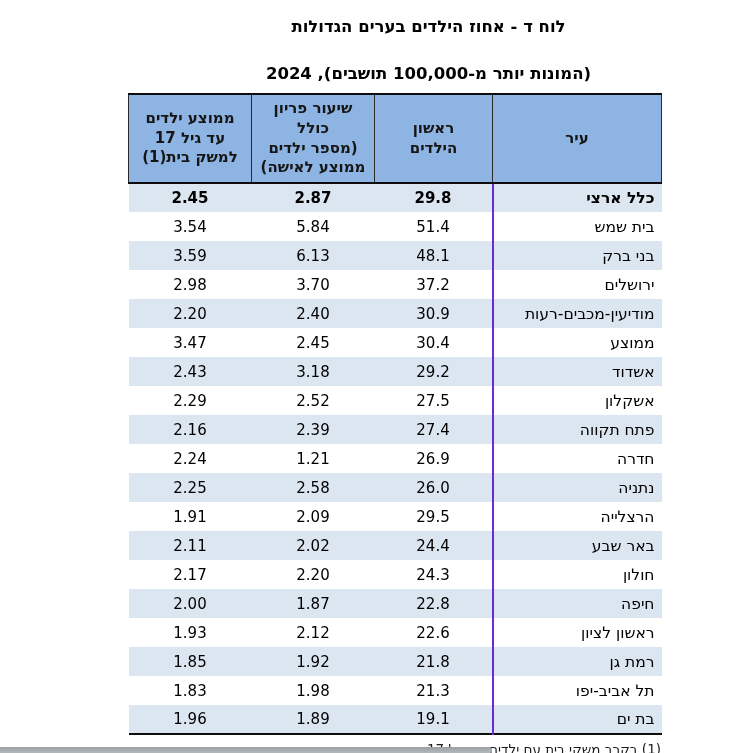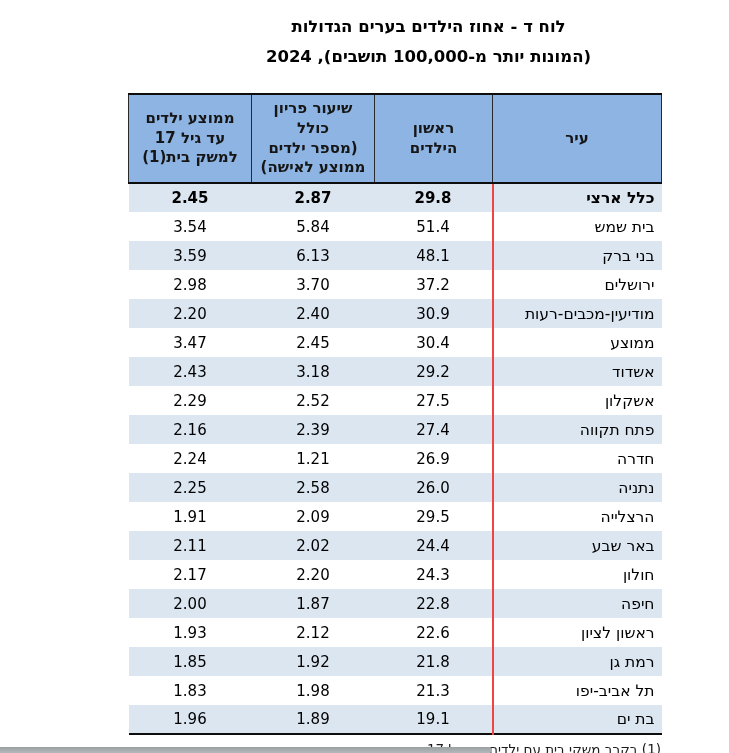--- a/index.html
+++ b/index.html
@@ -11,21 +11,21 @@
     font-family: "DejaVu Sans", "Liberation Sans", sans-serif;
   }
   .titles {
     position: absolute;
     left: 128px; top: 16px;
     width: 601px;
     text-align: center;
     color: #000;
   }
   .title { font-size: 16.5px; font-weight: bold; line-height: 22px; }
-  .subtitle { font-size: 16.5px; font-weight: bold; line-height: 22px; margin-top: 8px; }
+  .subtitle { font-size: 16.5px; font-weight: bold; line-height: 22px; margin-top: 25px; }
 
   table.data-table {
     position: absolute;
     left: 128px; top: 93px;
     width: 533px;
     border-collapse: collapse;
     table-layout: fixed;
     border-top: 2px solid #0d0d0d;
     border-bottom: 2px solid #0d0d0d;
   }
@@ -53,21 +53,21 @@
     vertical-align: middle;
     text-align: center;
     font-size: 15px;
     color: #000;
     padding: 0;
   }
   td.city {
     text-align: right;
     padding-right: 7px;
     font-size: 15.5px;
-    border-left: 2px solid #ef4444;
+    border-left: 2px solid #6d28d9;
   }
   tr.shaded { background: #dce6f1; }
   tr.total td { font-weight: bold; }
 
   .footnote {
     position: absolute;
     top: 741px;
     right: 68px;
     font-size: 13.5px;
     color: #1a1a1a;

